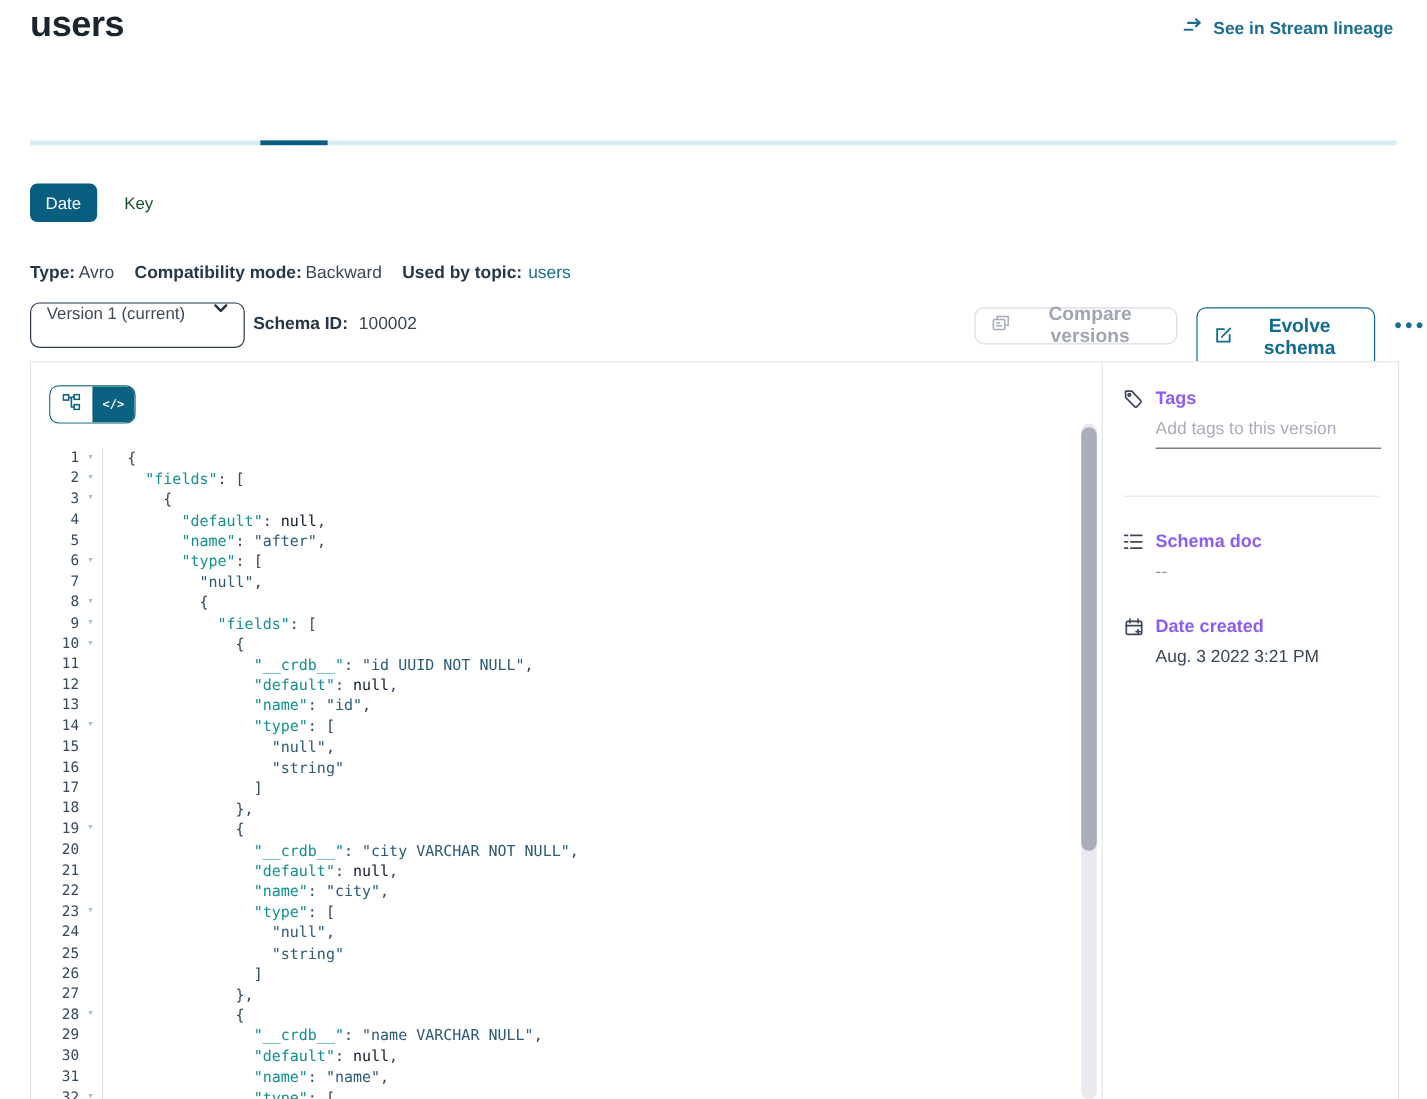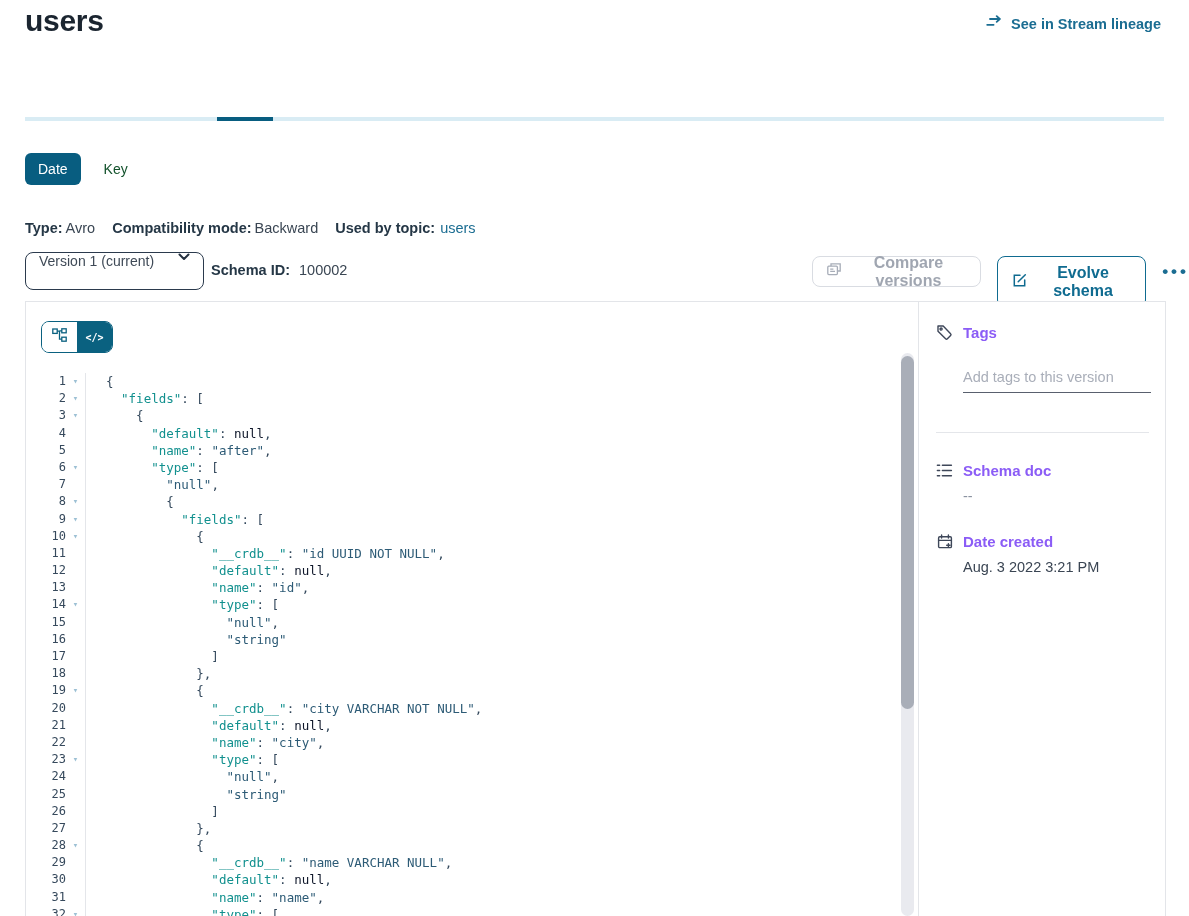--- a/index.html
+++ b/index.html
@@ -63,21 +63,21 @@
   .tk-k { color:#11908e; }
   .tk-s { color:#2d5b76; }
   .tk-n { color:#0f172a;margin-top:44px; }
   .sb-track { position:absolute; left:875px; top:51px; bottom:0; width:13px; background:#e9eaef; border-radius:7px; }
   .sb-thumb { position:absolute; left:875px; top:54px; width:13px; height:353px; background:#a9aeb8; border-radius:7px; cursor:pointer; }
   
   .sidebar { position:absolute; top:0; right:0; bottom:0; width:247px; border-left:1px solid #e3e5e9;
              padding:22px 16px 0 17px; }
   .sec-head { display:flex; align-items:center; gap:10px; font-size:15px; font-weight:700; color:#8b5cf6; }
   .sec-head .ic { display:flex; width:17px; justify-content:center; }
-  .tags-input { display:block; margin:28px 0 0 27px; width:188px; border:none;
+  .tags-input { display:block; margin:9px 0 0 27px; width:188px; border:none;
                 border-bottom:1px solid #59606e; font-size:14.5px; font-family:inherit;
                 padding:0 0 7px 0; color:#333; outline:none; background:transparent; }
   .tags-input::placeholder { color:#a9aeb9; }
   .sb-divider { margin-top:39px; border:none; border-top:1px solid #e4e6ea; }
   .sec { margin-top:29px; }
   .sec-val { margin:9px 0 0 27px; font-size:14.5px; color:#3a4553; }
   .sec-val.dim { color:#8b93a1; }
 </style>
 </head>
 <body>

